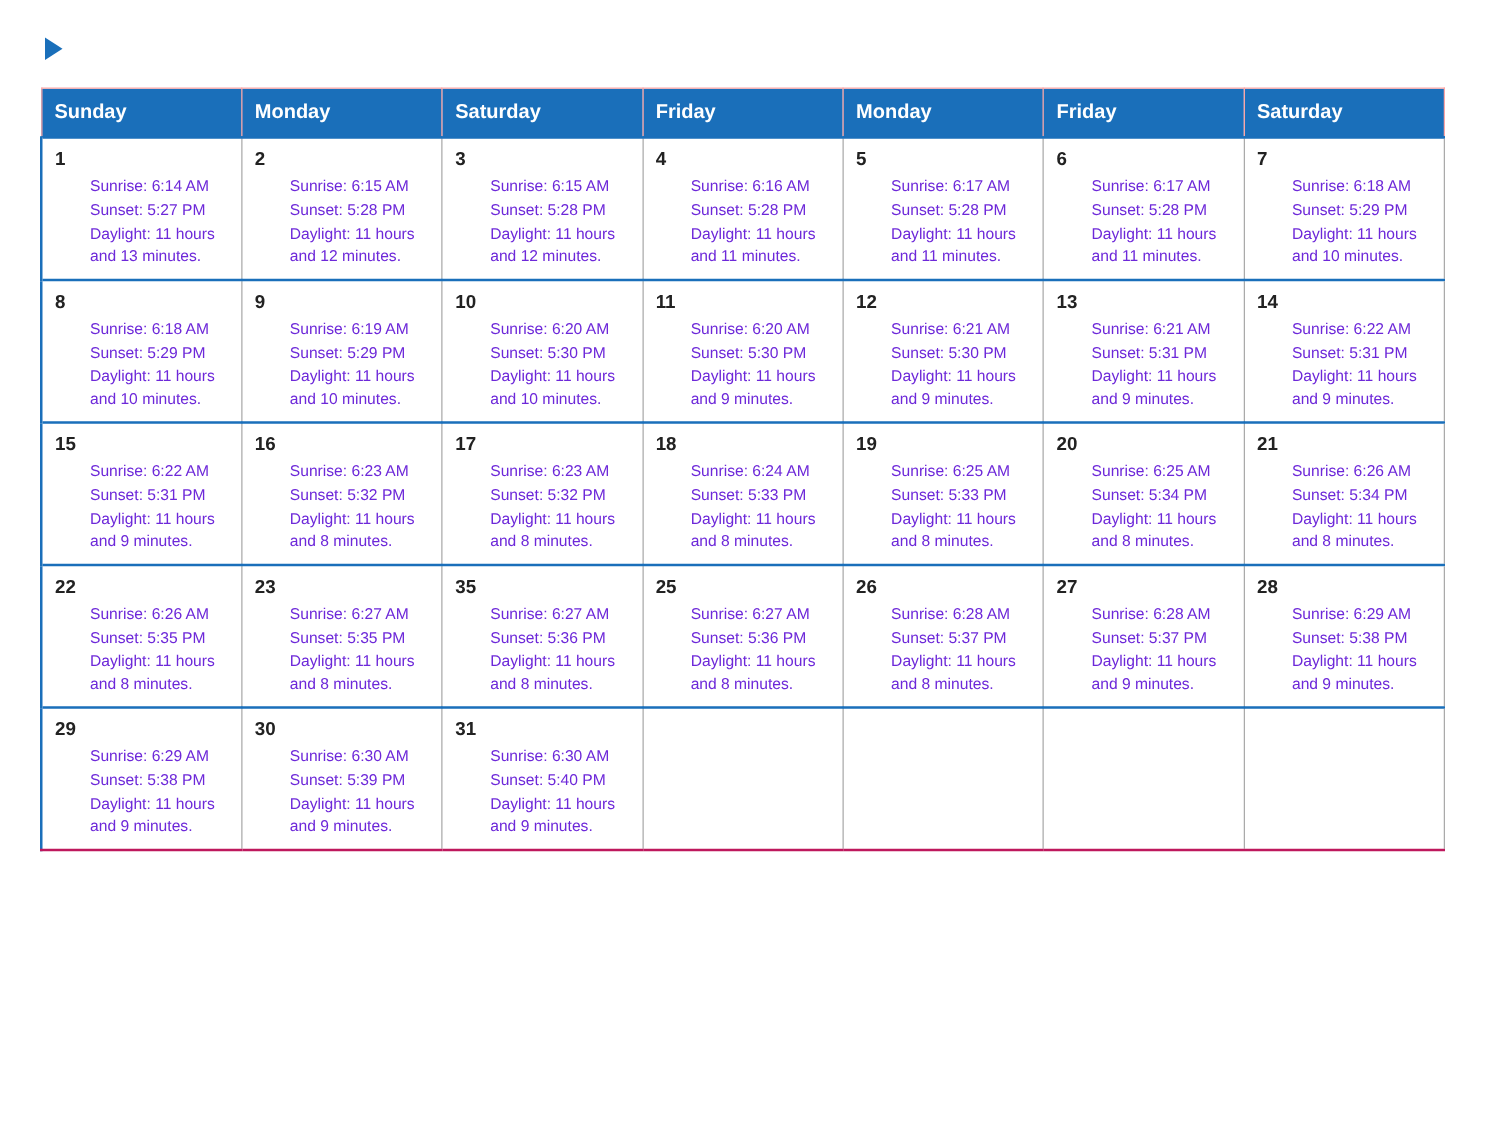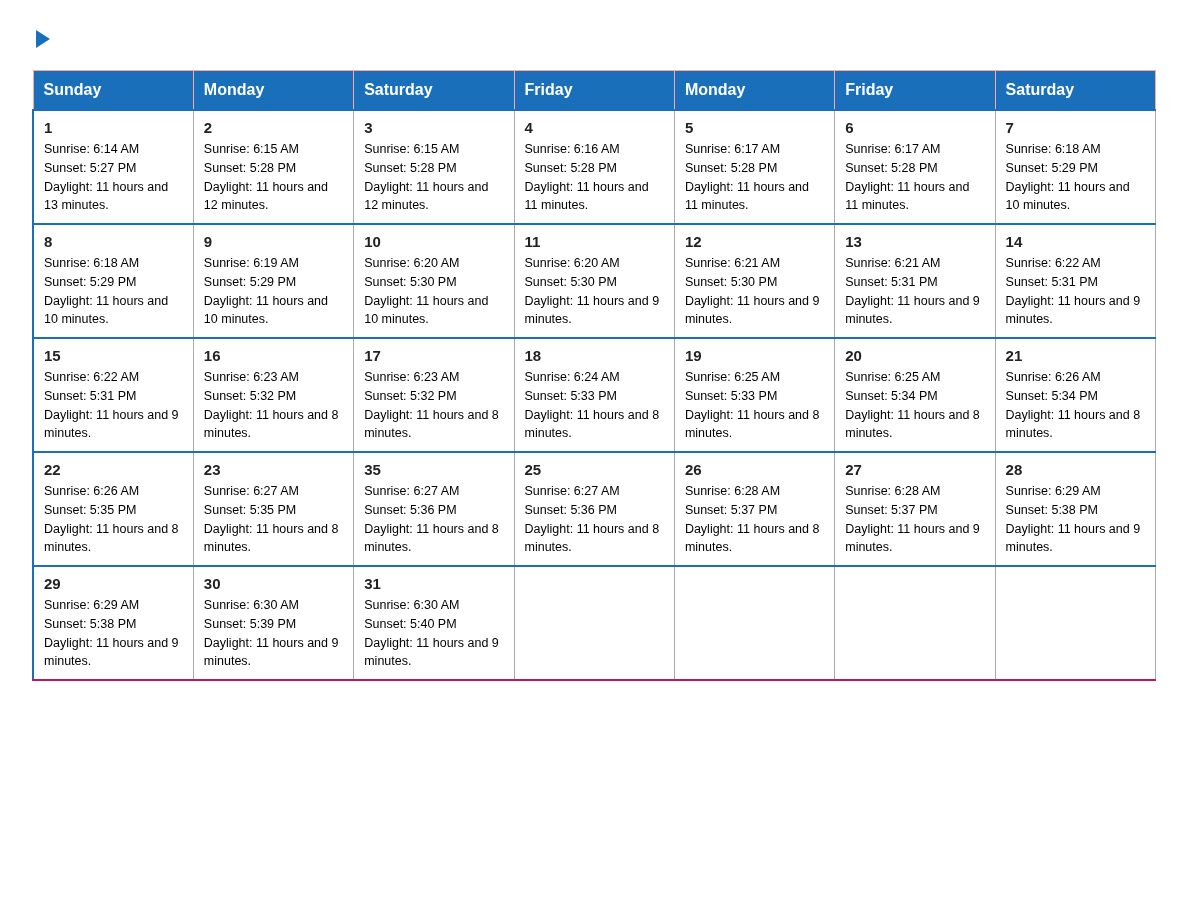--- a/index.html
+++ b/index.html
@@ -83,22 +83,23 @@
       height: 110px;
     }
     .day-num {
       font-size: 15px;
       font-weight: bold;
       margin-bottom: 4px;
       display: block;
     }
     .day-info {
       font-size: 12.5px;
-      color: #000000;
+      color: #6d28d9;
       line-height: 1.5;
+      margin-left: 28px;
     }
     tbody tr td:first-child {
       border-left: 2px solid #1a6fba;
     }
     tbody tr {
       border-top: 2px solid #1a6fba;
     }
     .empty-cell {
       background: #fff;
     }

